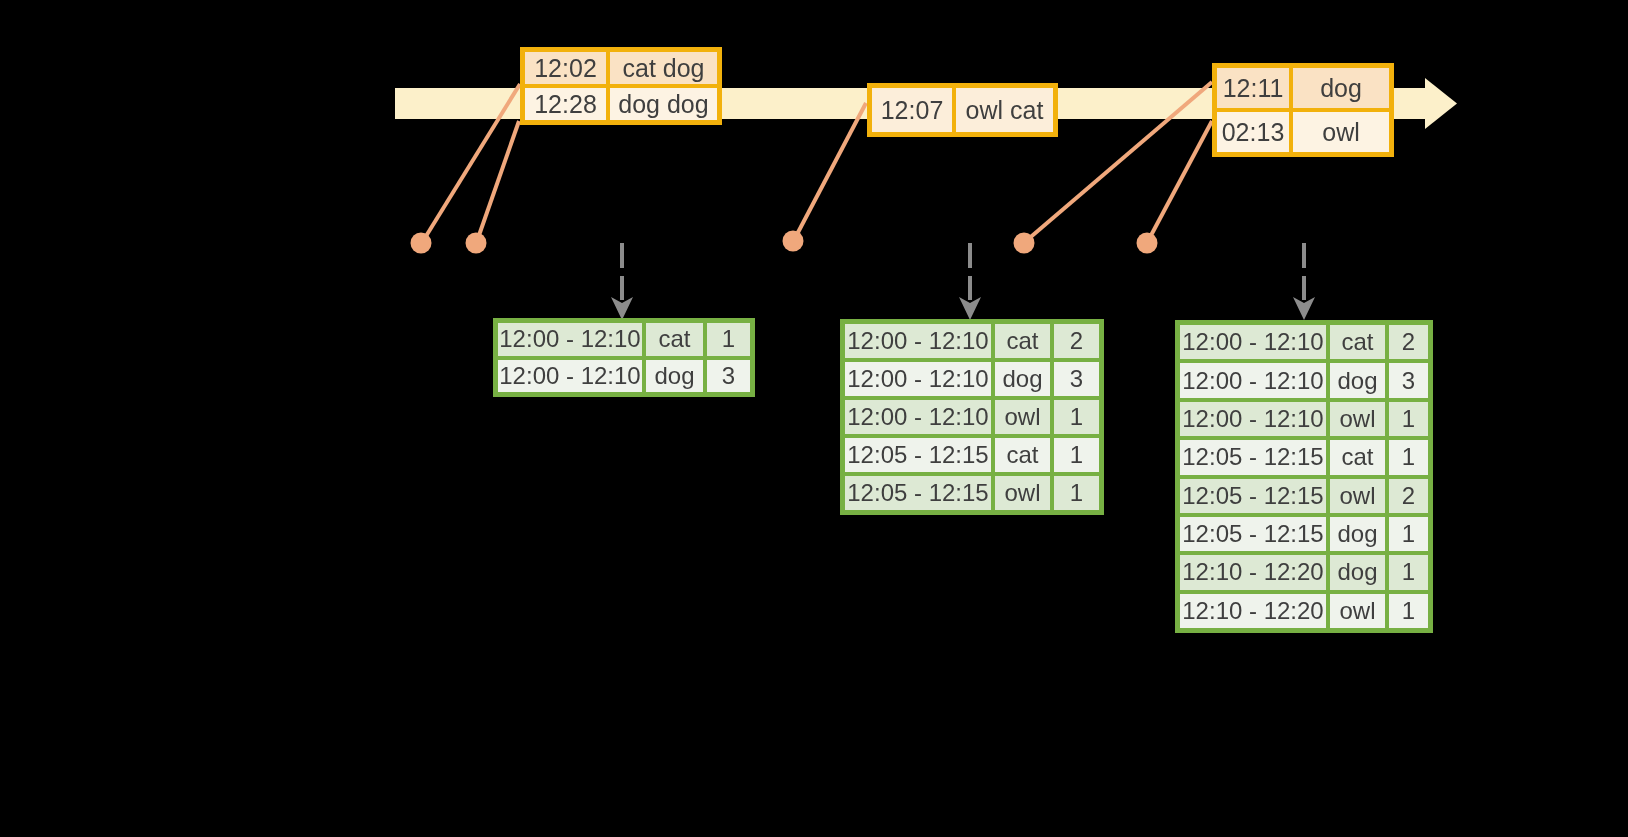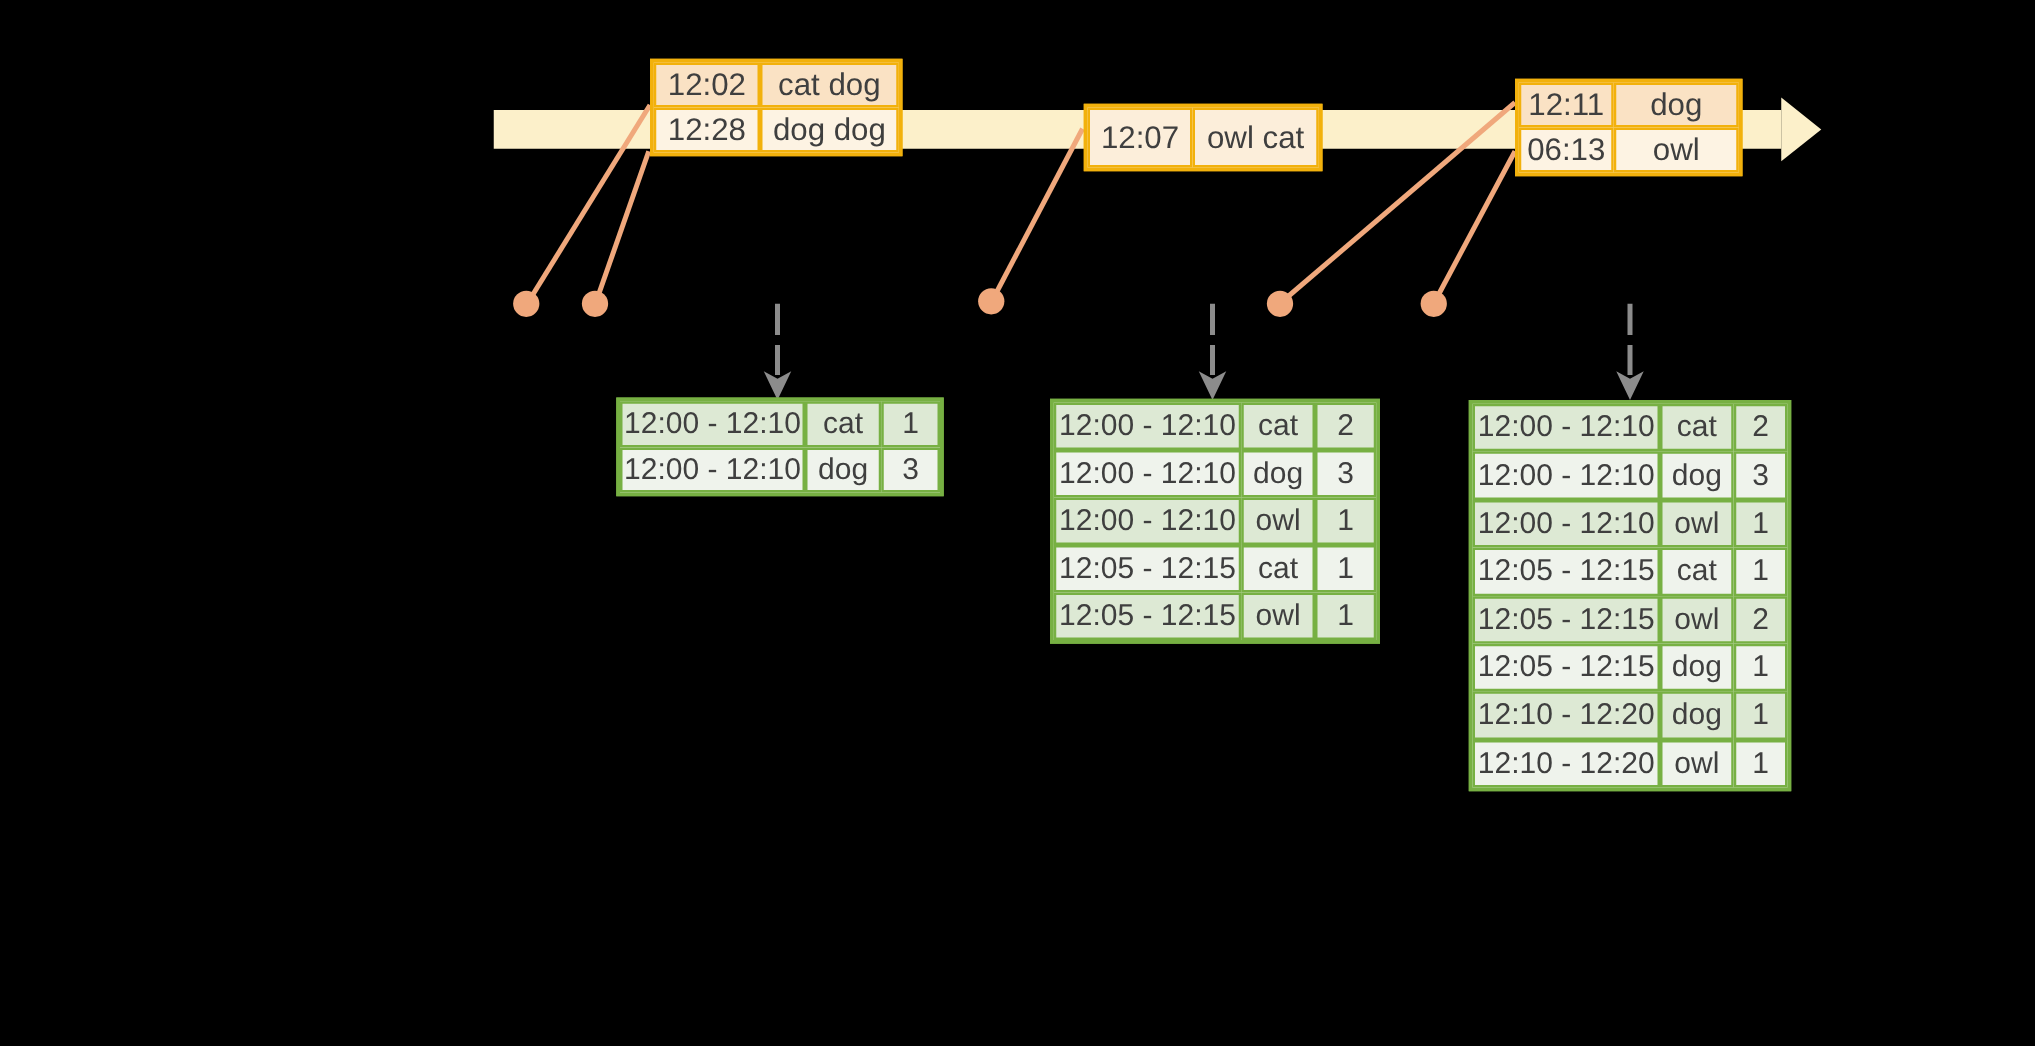--- a/index.html
+++ b/index.html
@@ -93,24 +93,24 @@
     <div class="ecell fill-odd">cat dog</div>
     <div class="ecell fill-even">12:28</div>
     <div class="ecell fill-even">dog dog</div>
   </div>
 
   <div class="etable" style="left:867px;top:83px;width:191px;height:54px;grid-template-columns:84px 1fr;grid-auto-rows:1fr">
     <div class="ecell fill-single">12:07</div>
     <div class="ecell fill-single">owl cat</div>
   </div>
 
-  <div class="etable" style="left:1212px;top:63px;width:182px;height:78px;grid-template-columns:76px 1fr;grid-auto-rows:1fr">
+  <div class="etable" style="left:1212px;top:63px;width:182px;height:94px;grid-template-columns:76px 1fr;grid-auto-rows:1fr">
     <div class="ecell fill-odd">12:11</div>
     <div class="ecell fill-odd">dog</div>
-    <div class="ecell fill-even">06:13</div>
+    <div class="ecell fill-even">02:13</div>
     <div class="ecell fill-even">owl</div>
   </div>
 
   <div class="gtable" style="left:493px;top:318px;width:262px;height:79px;grid-template-columns:148px 61px 1fr;grid-auto-rows:1fr">
     <div class="gcell g-odd">12:00 - 12:10</div>
     <div class="gcell g-odd">cat</div>
     <div class="gcell g-odd">1</div>
     <div class="gcell g-even">12:00 - 12:10</div>
     <div class="gcell g-even">dog</div>
     <div class="gcell g-even">3</div>

